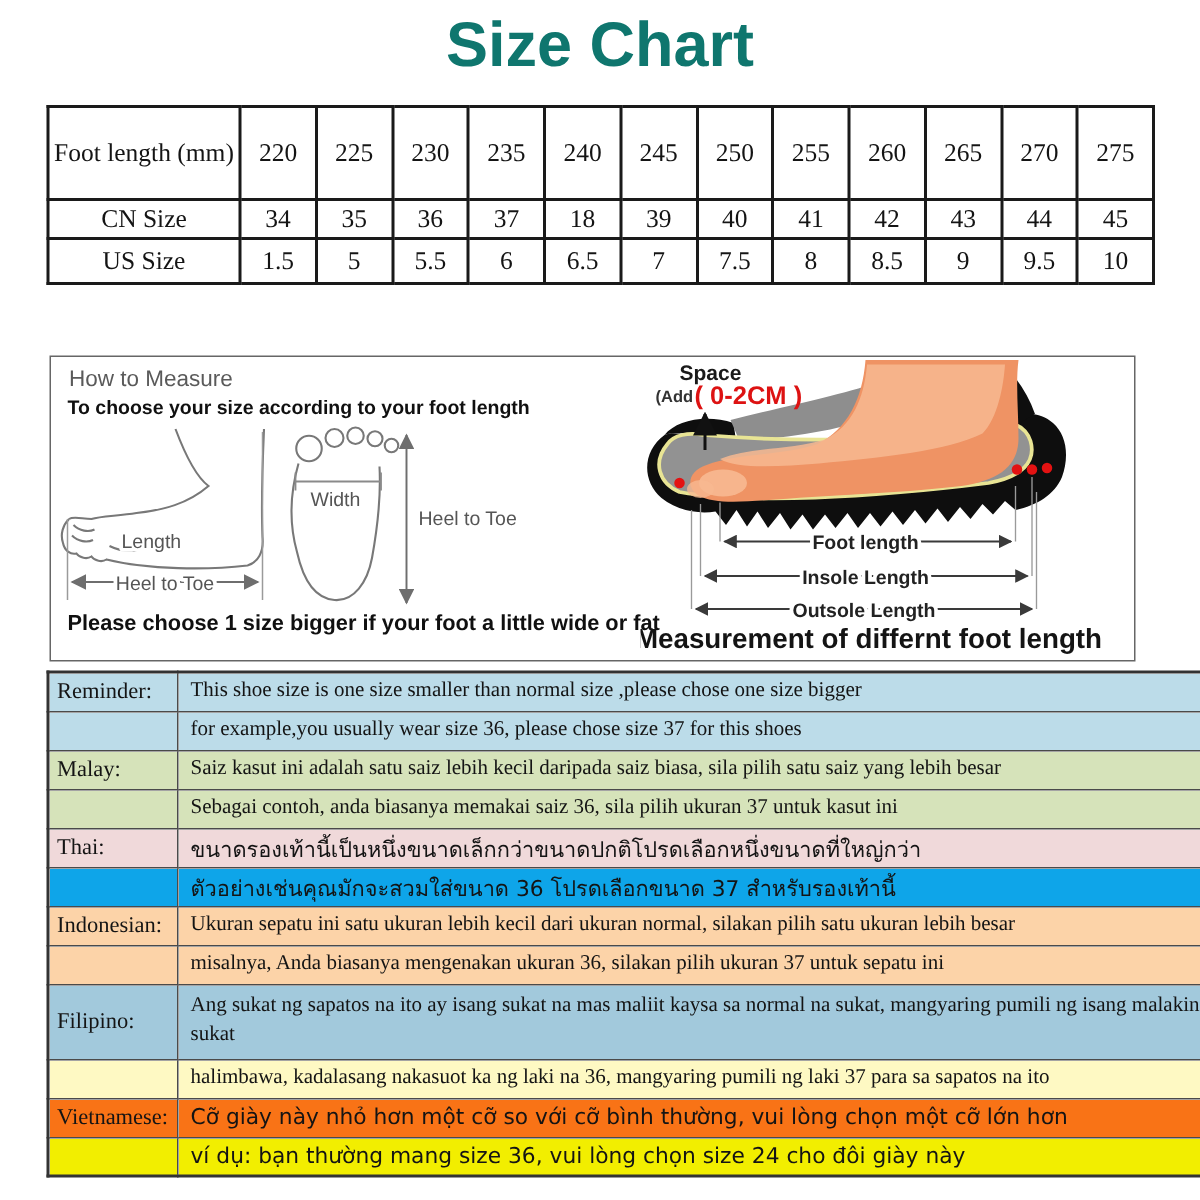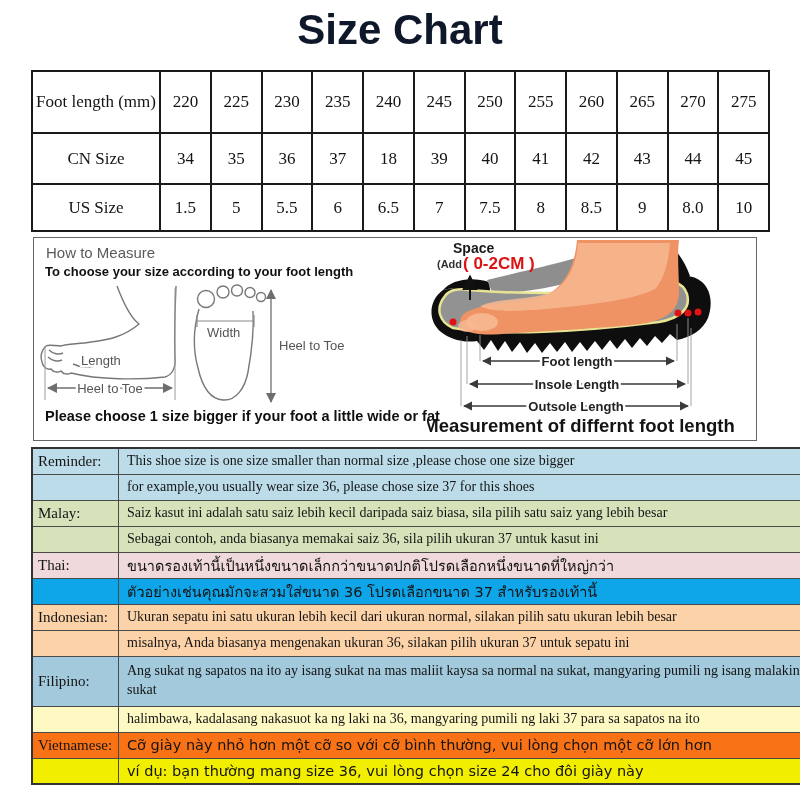--- a/index.html
+++ b/index.html
@@ -4,36 +4,36 @@
 <style>
   html,body{margin:0;padding:0;}
   body{
     width:800px;height:800px;background:#ffffff;position:relative;
     font-family:"Liberation Sans","DejaVu Sans",sans-serif;color:#111;
     overflow:hidden;
   }
   
   .title{
     position:absolute;left:0;top:6px;width:800px;text-align:center;
-    font-size:42px;font-weight:bold;letter-spacing:0px;color:#0f172a;
+    font-size:42px;font-weight:bold;letter-spacing:0px;color:#0f766e;
   }
   
   table.size{
     position:absolute;left:31px;top:70px;width:739px;
     border-collapse:collapse;table-layout:fixed;
     font-family:"Liberation Serif","DejaVu Serif",serif;font-size:17px;
   }
   table.size td{
     border:2px solid #1a1a1a;text-align:center;vertical-align:middle;
     padding:0 2px;color:#141414;background:#fff;overflow:hidden;
   }
   table.size td.lbl{width:122px;}
   table.size tr.r1{height:62px;}
-  table.size tr.r2{height:51px;}
-  table.size tr.r3{height:47px;margin-top:40px;}
+  table.size tr.r2{height:26px;}
+  table.size tr.r3{height:30px;margin-top:40px;}
   
   .measure-box{
     position:absolute;left:33px;top:237px;width:722px;height:202px;
     border:1px solid #666;background:#fff;
   }
   .m-heading{position:absolute;left:12px;top:6px;font-size:15px;color:#5a5a5a;}
   .m-subheading{position:absolute;left:11px;top:26px;font-size:13px;font-weight:bold;color:#101010;}
   .m-note{position:absolute;left:11px;top:170px;font-size:14.5px;font-weight:bold;color:#101010;}
   svg text{font-family:"Liberation Sans","DejaVu Sans",sans-serif;}
   .sketch-svg{position:absolute;left:5px;top:46px;}
@@ -99,21 +99,21 @@
     <td>1.5</td>
         <td>5</td>
         <td>5.5</td>
         <td>6</td>
         <td>6.5</td>
         <td>7</td>
         <td>7.5</td>
         <td>8</td>
         <td>8.5</td>
         <td>9</td>
-        <td>8.0</td>
+        <td>9.5</td>
         <td>10</td>
       </tr>
   </tbody>
 </table>
 
 <div class="measure-box">
   <div class="m-heading">How to Measure</div>
   <div class="m-subheading">To choose your size according to your foot length</div>
 
   <svg class="sketch-svg" width="384" height="124" viewBox="0 0 384 124">

